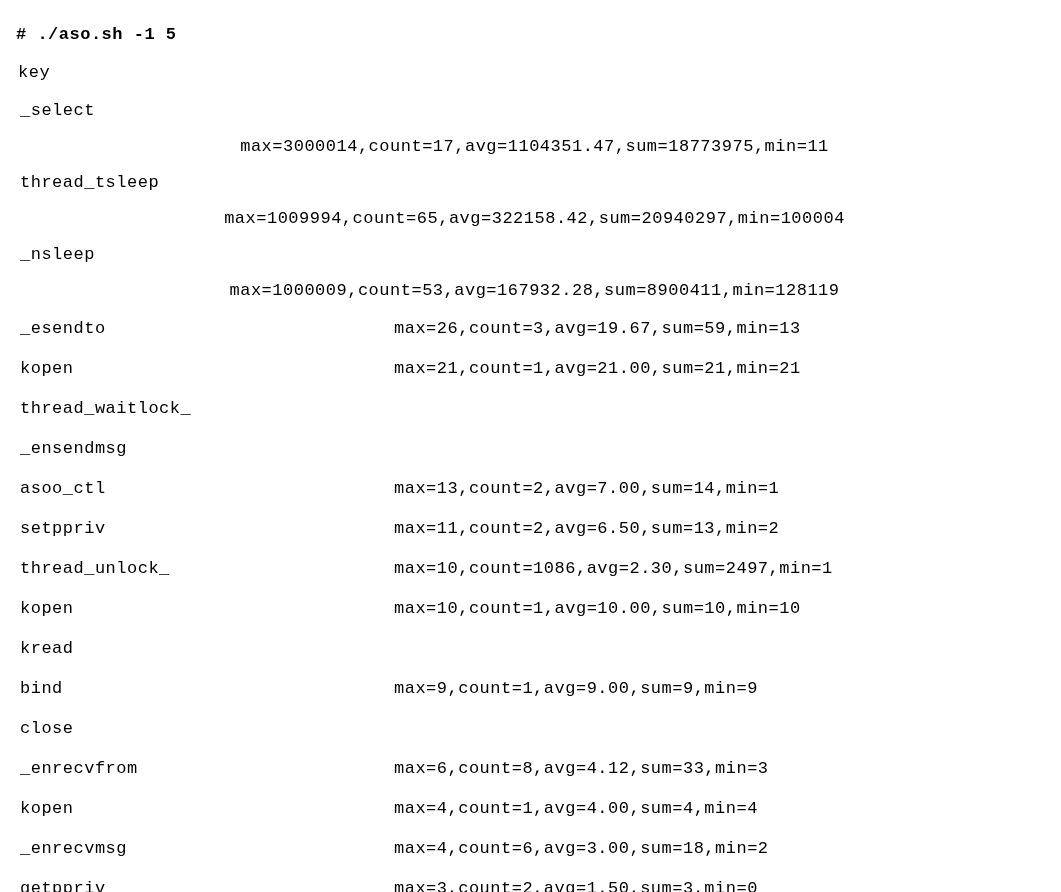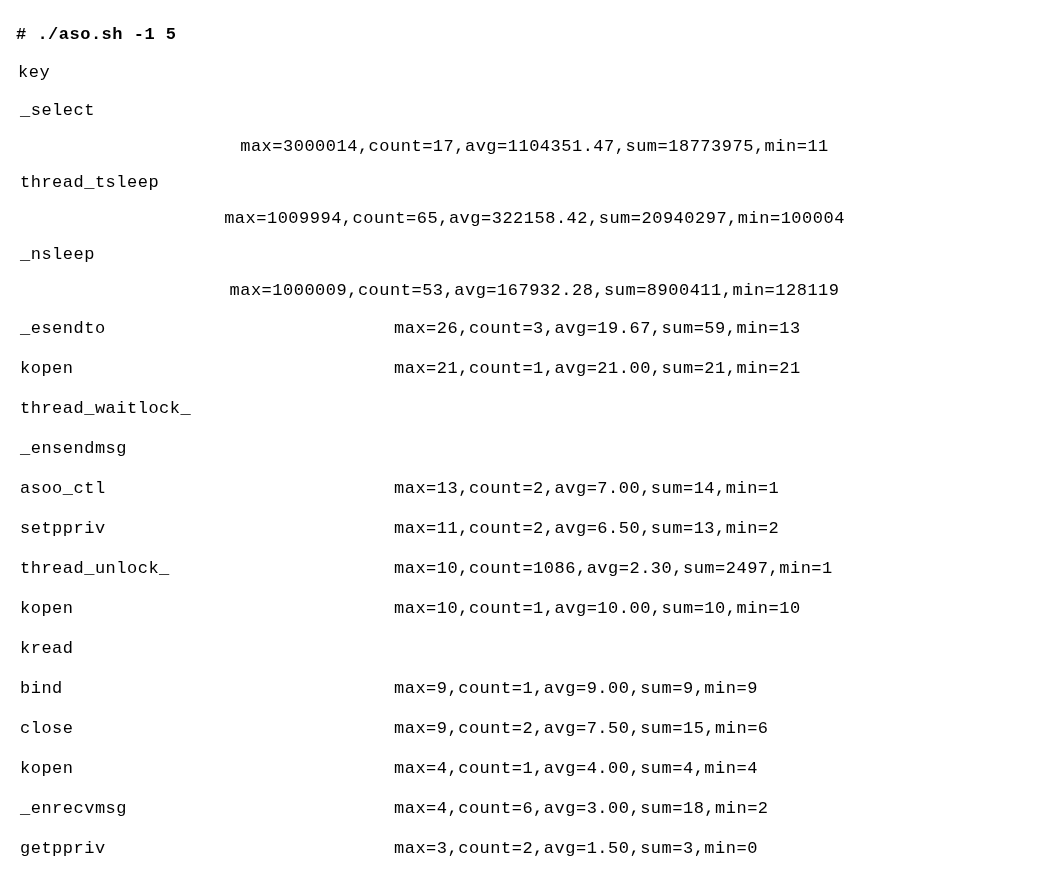--- a/index.html
+++ b/index.html
@@ -105,21 +105,24 @@
     </div>
     <div class="entry-inline">
       <span class="entry-key">kread</span>
     </div>
     <div class="entry-inline">
       <span class="entry-key">bind</span>
       <span class="entry-value">max=9,count=1,avg=9.00,sum=9,min=9</span>
     </div>
     <div class="entry-inline">
       <span class="entry-key">close</span>
-      <span class="entry-value">max=9,count=2,avg=7.50,sum=15,min=6</span>
+    </div>
+    <div class="entry-inline">
+      <span class="entry-key">_enrecvfrom</span>
+      <span class="entry-value">max=6,count=8,avg=4.12,sum=33,min=3</span>
     </div>
     <div class="entry-inline">
       <span class="entry-key">kopen</span>
       <span class="entry-value">max=4,count=1,avg=4.00,sum=4,min=4</span>
     </div>
     <div class="entry-inline">
       <span class="entry-key">_enrecvmsg</span>
       <span class="entry-value">max=4,count=6,avg=3.00,sum=18,min=2</span>
     </div>
     <div class="entry-inline">

